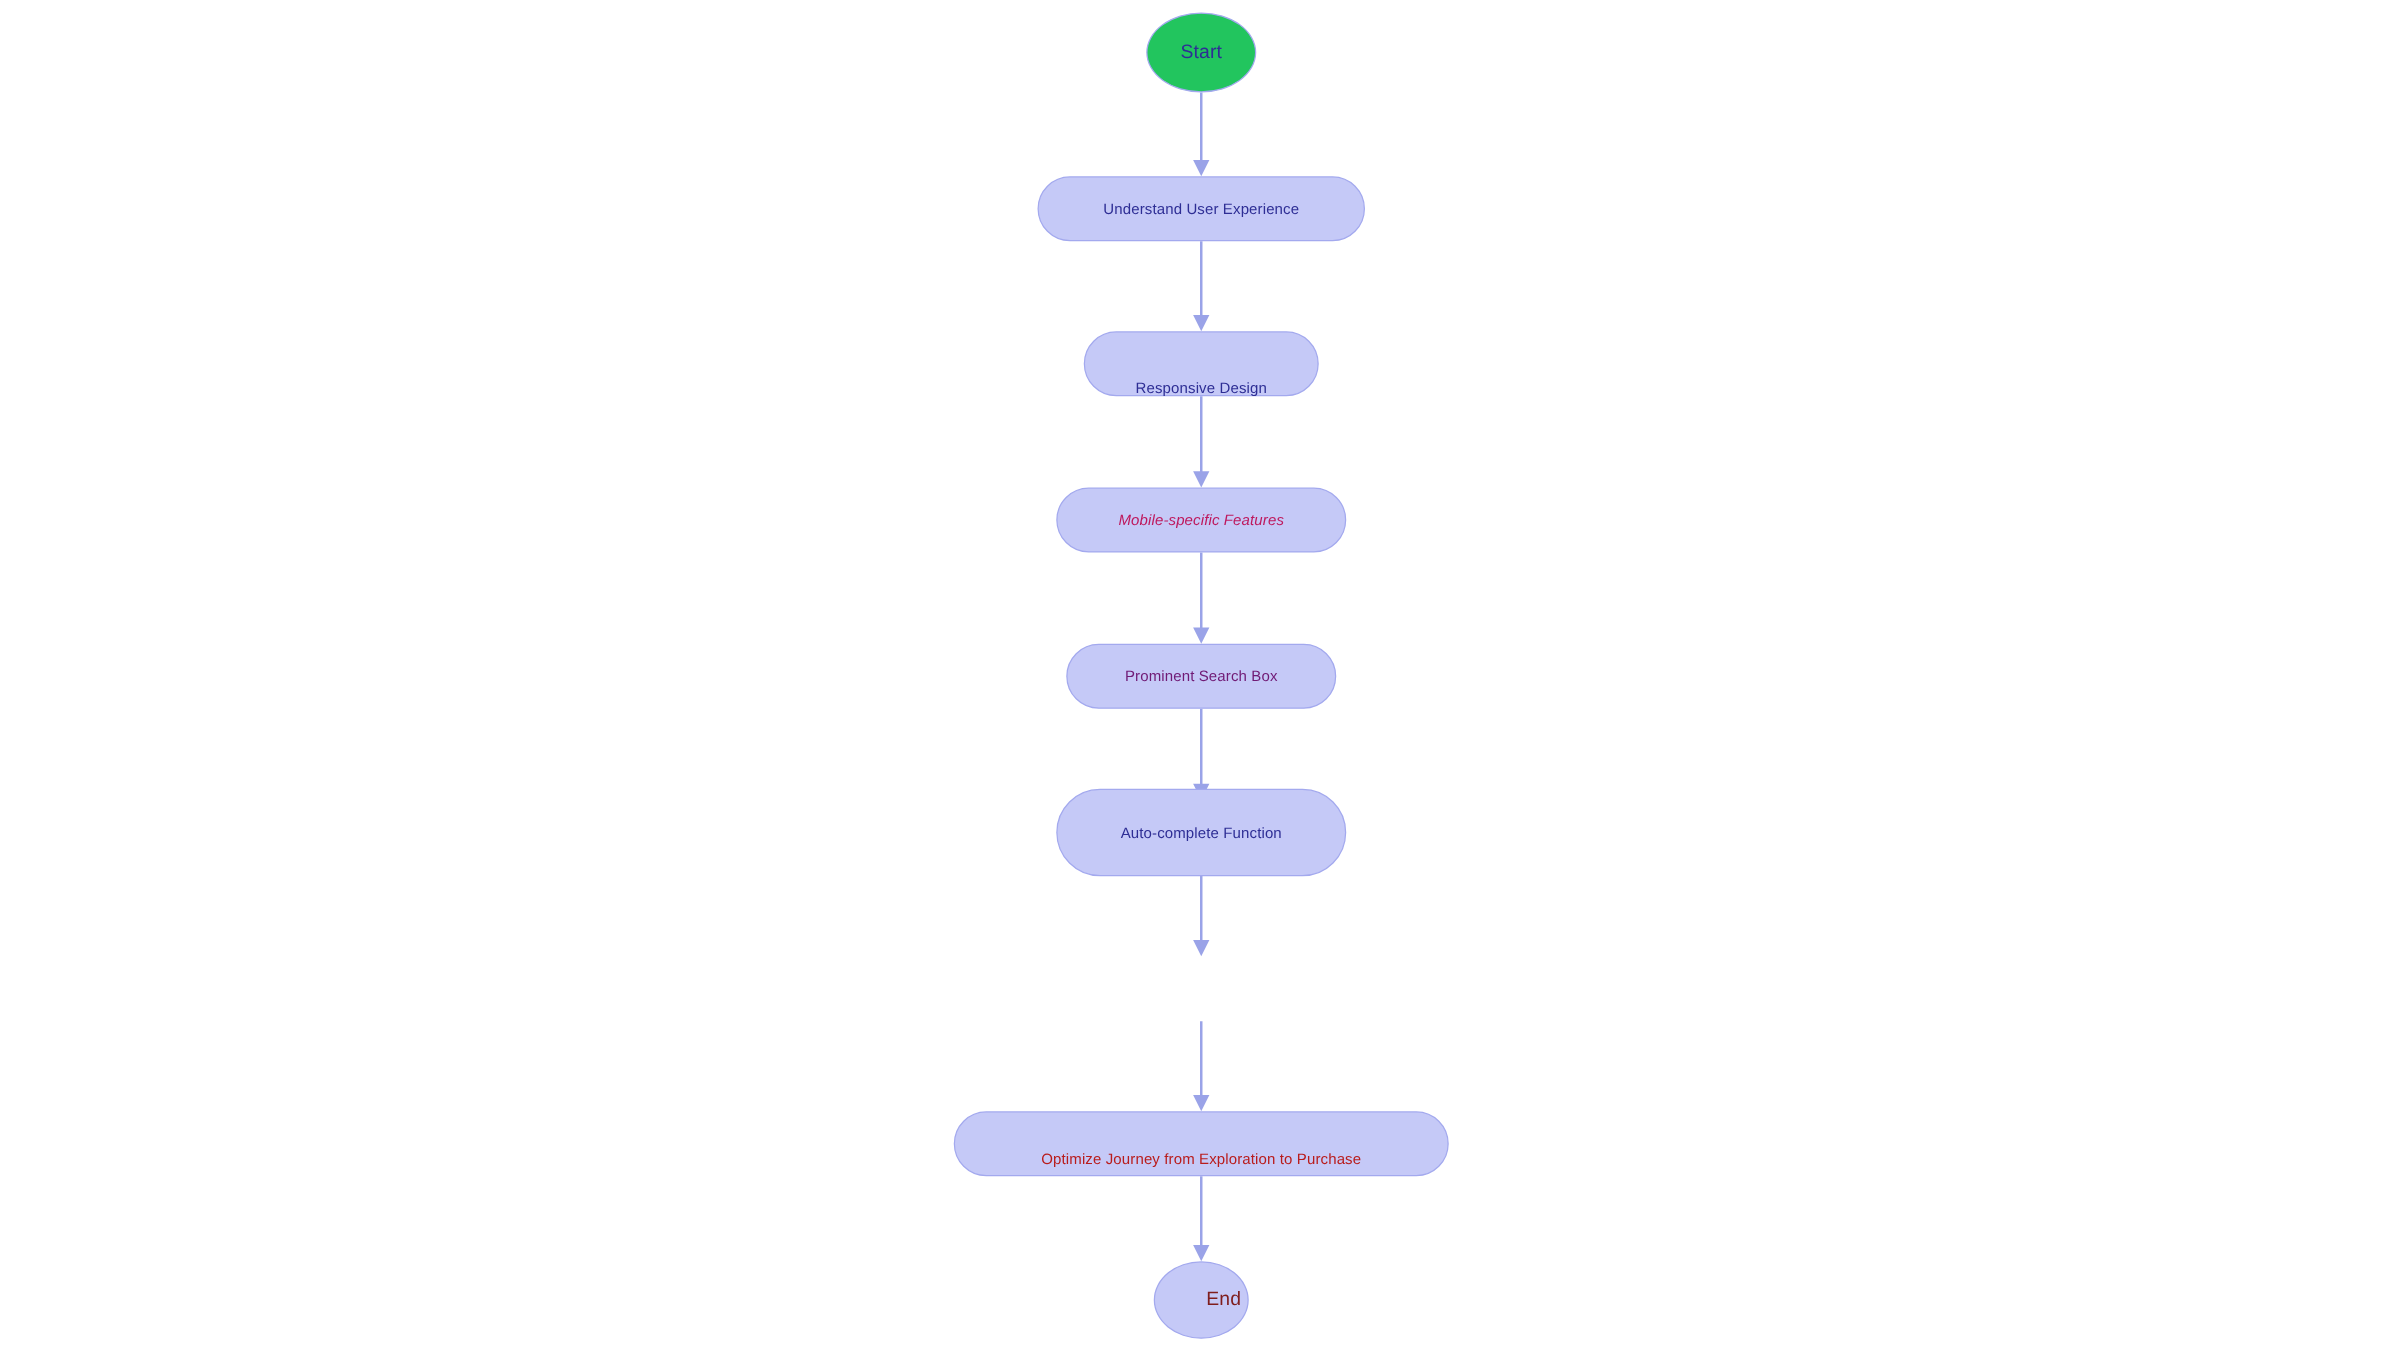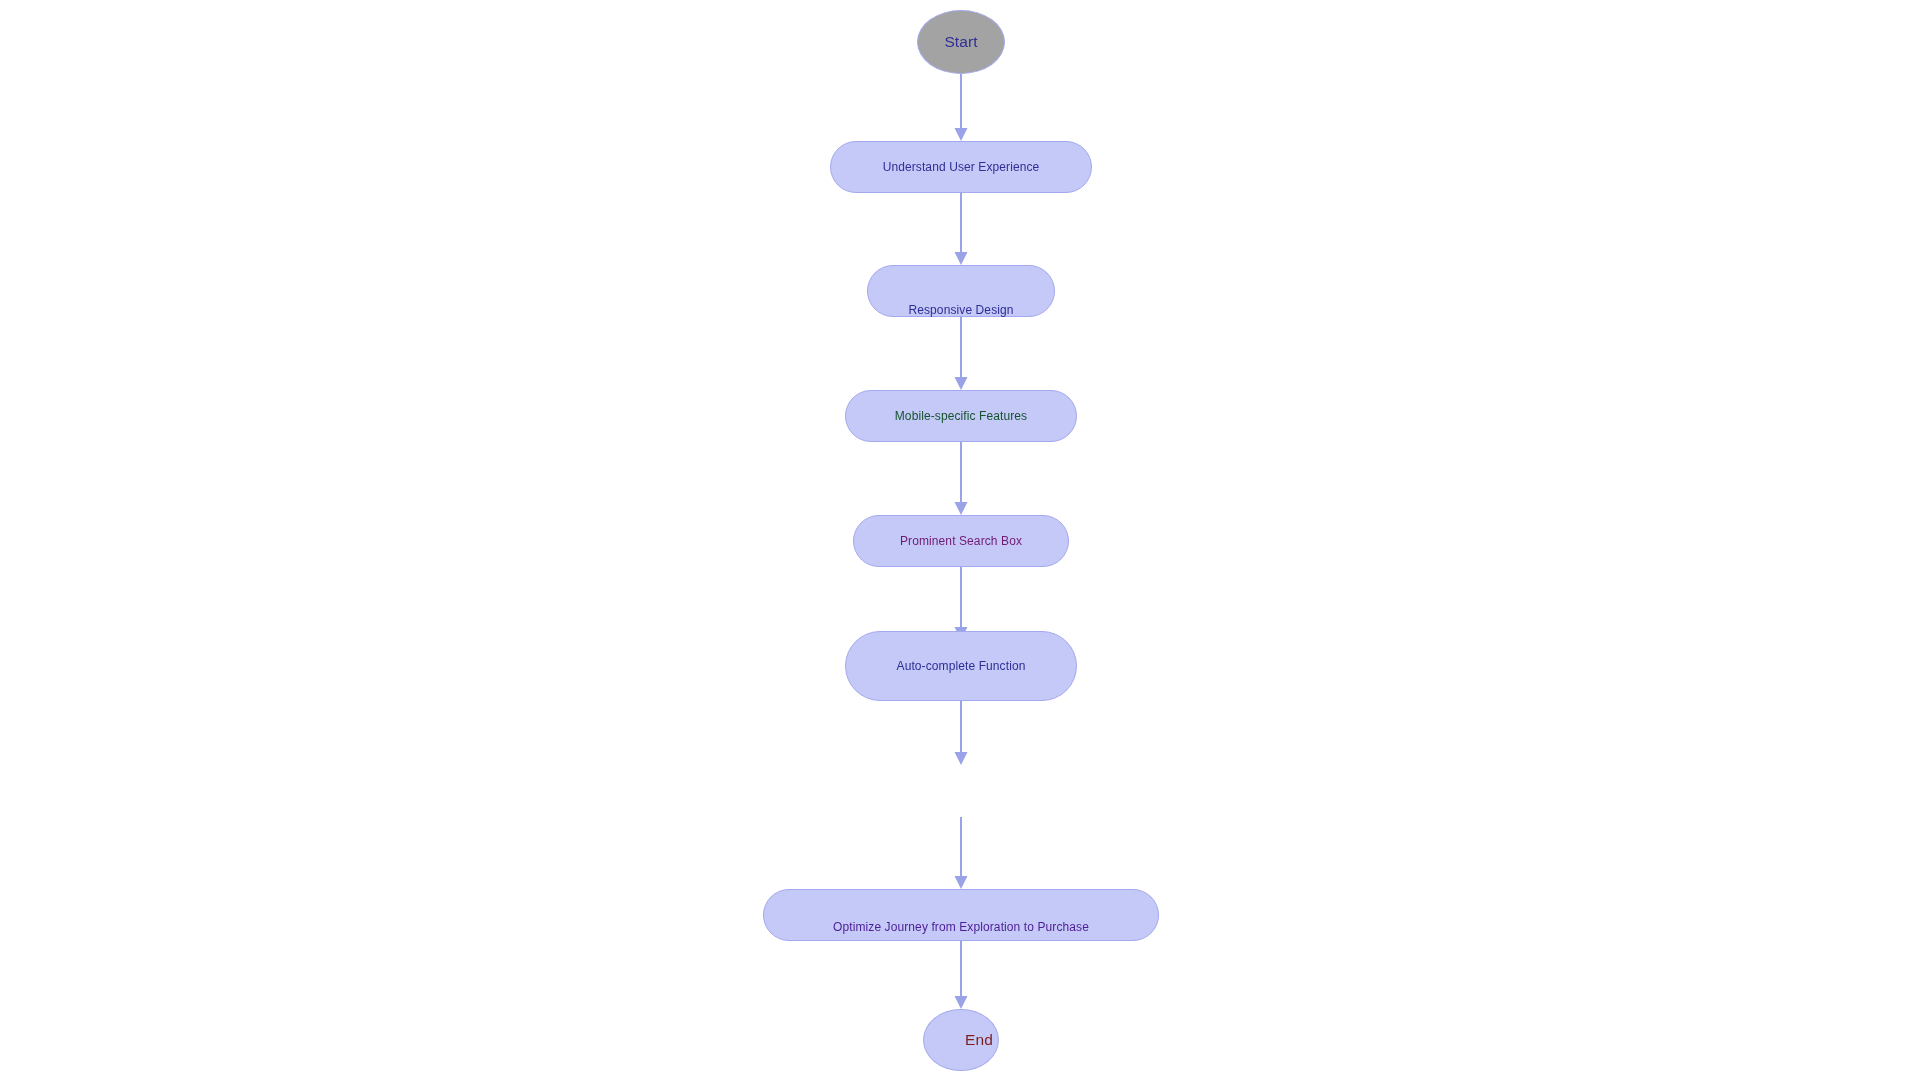--- a/index.html
+++ b/index.html
@@ -110,39 +110,39 @@
         <line x1="961" y1="817" x2="961" y2="877" stroke="#9aa3e8" stroke-width="2"></line>
         <polygon points="954.5,876 967.5,876 961,889" fill="#9aa3e8"></polygon>
       </g>
       <g>
         <line x1="961" y1="941" x2="961" y2="997" stroke="#9aa3e8" stroke-width="2"></line>
         <polygon points="954.5,996 967.5,996 961,1009" fill="#9aa3e8"></polygon>
       </g>
     </svg>
 
   <div id="node-layer">
-      <div class="node terminal" style="left: 961px; top: 42px; width: 88px; height: 64px; background: #a3a3a3; border-color: rgb(163, 169, 238);">
+      <div class="node terminal" style="left: 961px; top: 42px; width: 88px; height: 64px; background: #22c55e; border-color: rgb(163, 169, 238);">
         <span class="node-label" style="color: rgb(46, 46, 149);">Start</span>
       </div>
       <div class="node step" style="left: 961px; top: 167px; width: 262px; height: 52px; background: rgb(197, 201, 247); border-color: rgb(163, 169, 238);">
         <span class="node-label" style="color: rgb(46, 46, 149);">Understand User Experience</span>
       </div>
       <div class="node step" style="left: 961px; top: 291px; width: 188px; height: 52px; background: rgb(197, 201, 247); border-color: rgb(163, 169, 238);">
         <span class="node-label" style="color: rgb(46, 46, 149); margin-top: 38px;">Responsive Design</span>
       </div>
       <div class="node step" style="left: 961px; top: 416px; width: 232px; height: 52px; background: rgb(197, 201, 247); border-color: rgb(163, 169, 238);">
-        <span class="node-label" style="color: #14532d;">Mobile-specific Features</span>
+        <span class="node-label" style="color: #be185d; font-style: italic;">Mobile-specific Features</span>
       </div>
       <div class="node step" style="left: 961px; top: 541px; width: 216px; height: 52px; background: rgb(197, 201, 247); border-color: rgb(163, 169, 238);">
         <span class="node-label" style="color: #701a75;">Prominent Search Box</span>
       </div>
       <div class="node step" style="left: 961px; top: 666px; width: 232px; height: 70px; background: rgb(197, 201, 247); border-color: rgb(163, 169, 238);">
         <span class="node-label" style="color: rgb(46, 46, 149);">Auto-complete Function</span>
       </div>
       <div class="node step" style="left: 961px; top: 915px; width: 396px; height: 52px; background: rgb(197, 201, 247); border-color: rgb(163, 169, 238);">
-        <span class="node-label" style="color: #4c1d95; margin-top: 24px;">Optimize Journey from Exploration to Purchase</span>
+        <span class="node-label" style="color: #b91c1c; margin-top: 24px;">Optimize Journey from Exploration to Purchase</span>
       </div>
       <div class="node terminal" style="left: 961px; top: 1040px; width: 76px; height: 62px; background: rgb(197, 201, 247); border-color: rgb(163, 169, 238);">
         <span class="node-label" style="color: #7f1d1d; margin-left: 36px;">End</span>
       </div>
     </div>
 
 </div>
 
 </body></html>

